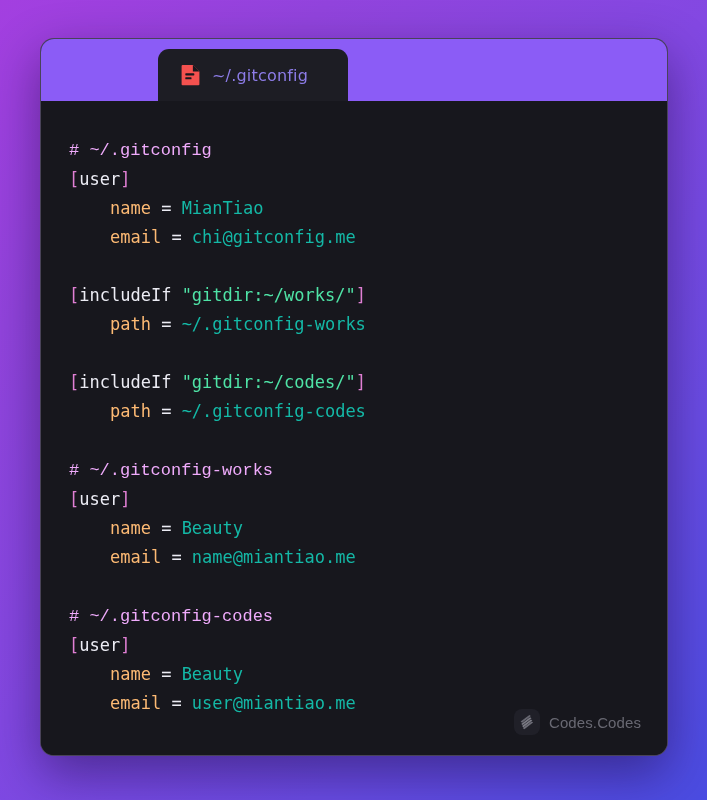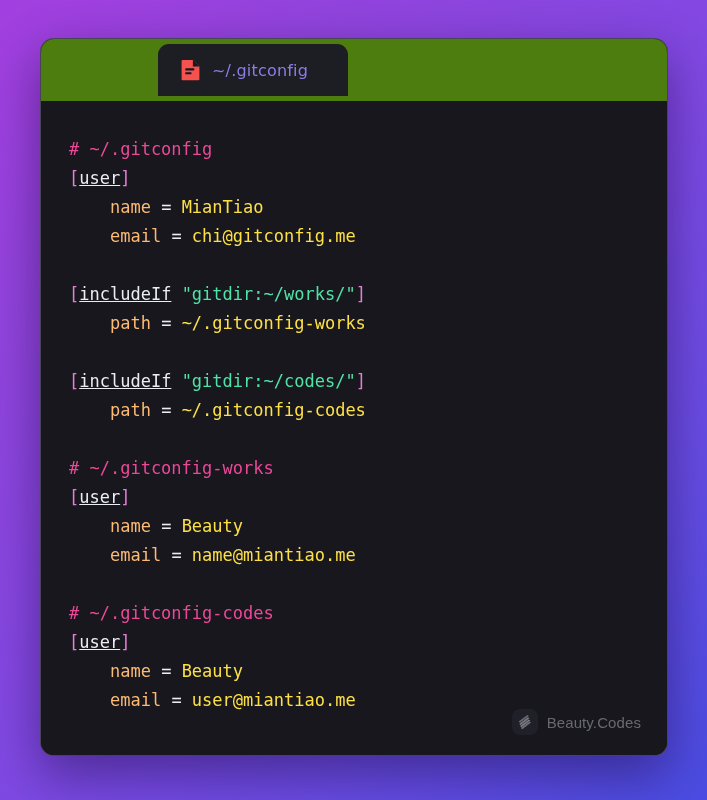--- a/index.html
+++ b/index.html
@@ -35,25 +35,25 @@
     border: 1px solid rgba(190,170,230,0.30);
     box-shadow: 0 18px 50px rgba(20,5,50,0.45);
     overflow: hidden;
     display: flex;
     flex-direction: column;
   }
 
   
   .titlebar {
     height: 62px;
-    background: #4d7c0f;
+    background: #8b5cf6;
     position: relative;
     flex: 0 0 auto;
     display: flex;
-    align-items: center;
+    align-items: flex-end;
   }
 
   .traffic {
     position: absolute;
     left: 20px;
     top: 0;
     height: 62px;
     display: flex;
     align-items: center;
     gap: 10px;
@@ -94,27 +94,27 @@
 
   pre.code {
     font-family: "DejaVu Sans Mono", monospace;
     font-size: 17px;
     line-height: 29px;
     color: #e4e4ec;
     white-space: pre;
     letter-spacing: 0px;
   }
 
-  .c-comment { color: #ec4899; }
+  .c-comment { color: #f0abfc; font-family: Liberation Mono, monospace; }
   .c-bracket { color: #e07fd4; }
-  .c-section { color: #ececf4; text-decoration: underline; }
+  .c-section { color: #ececf4; }
   .c-string  { color: #4fe3a6; }
   .c-key     { color: #fdba74; }
   .c-op      { color: #ececf4; }
-  .c-value   { color: #fde047; }
+  .c-value   { color: #14b8a6; }
 
   
   .watermark {
     position: absolute;
     right: 26px;
     bottom: 20px;
     display: flex;
     align-items: center;
     gap: 9px;
     opacity: .62;
@@ -184,16 +184,16 @@
       <span class="wm-logo">
         <svg width="18" height="18" viewBox="0 0 18 18" xmlns="http://www.w3.org/2000/svg">
           <g fill="#b9b9c4">
             <path d="M3.2 10.9 12.0 4.2l1.5 1.1-8.8 6.7z"></path>
             <path d="M4.0 13.1 12.8 6.4l1.5 1.1-8.8 6.7z"></path>
             <path d="M4.8 15.1 13.6 8.4l1.5 1.1-8.8 6.7z" opacity=".85"></path>
             <path d="M2.6 8.6 11.4 1.9l1.5 1.1-8.8 6.7z" opacity=".8"></path>
           </g>
         </svg>
       </span>
-      <span class="wm-text">Beauty.Codes</span>
+      <span class="wm-text">Codes.Codes</span>
     </div>
   </div>
 </div>
 
 </body></html>

